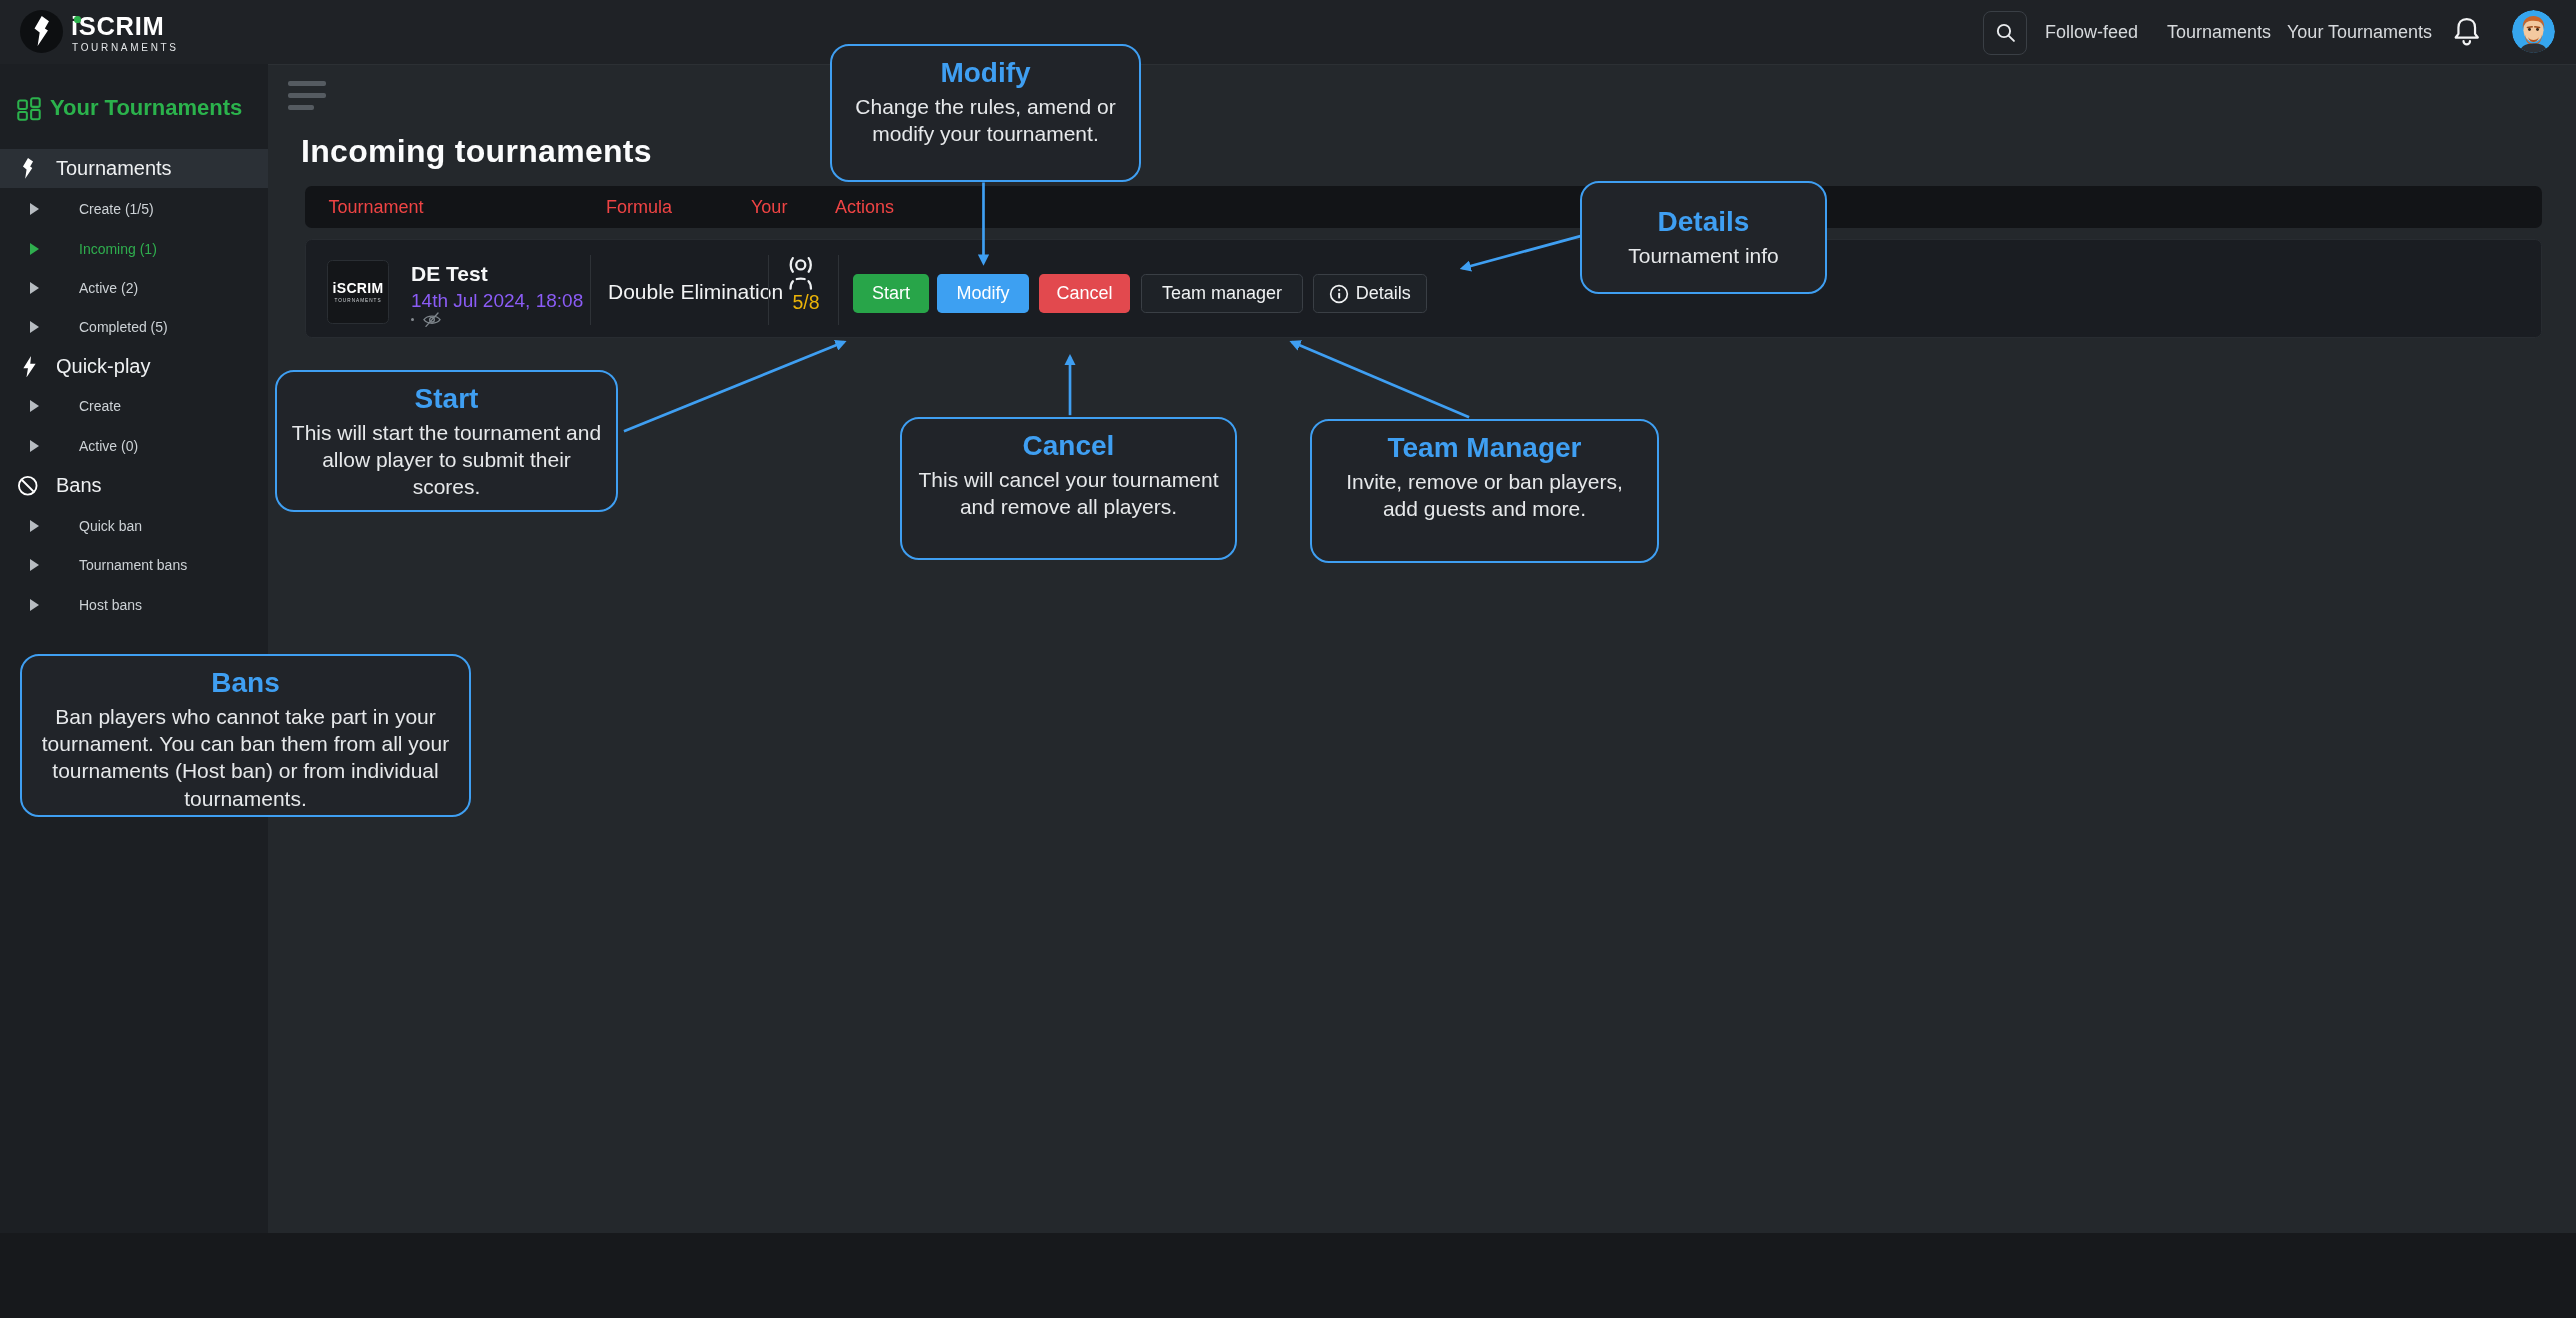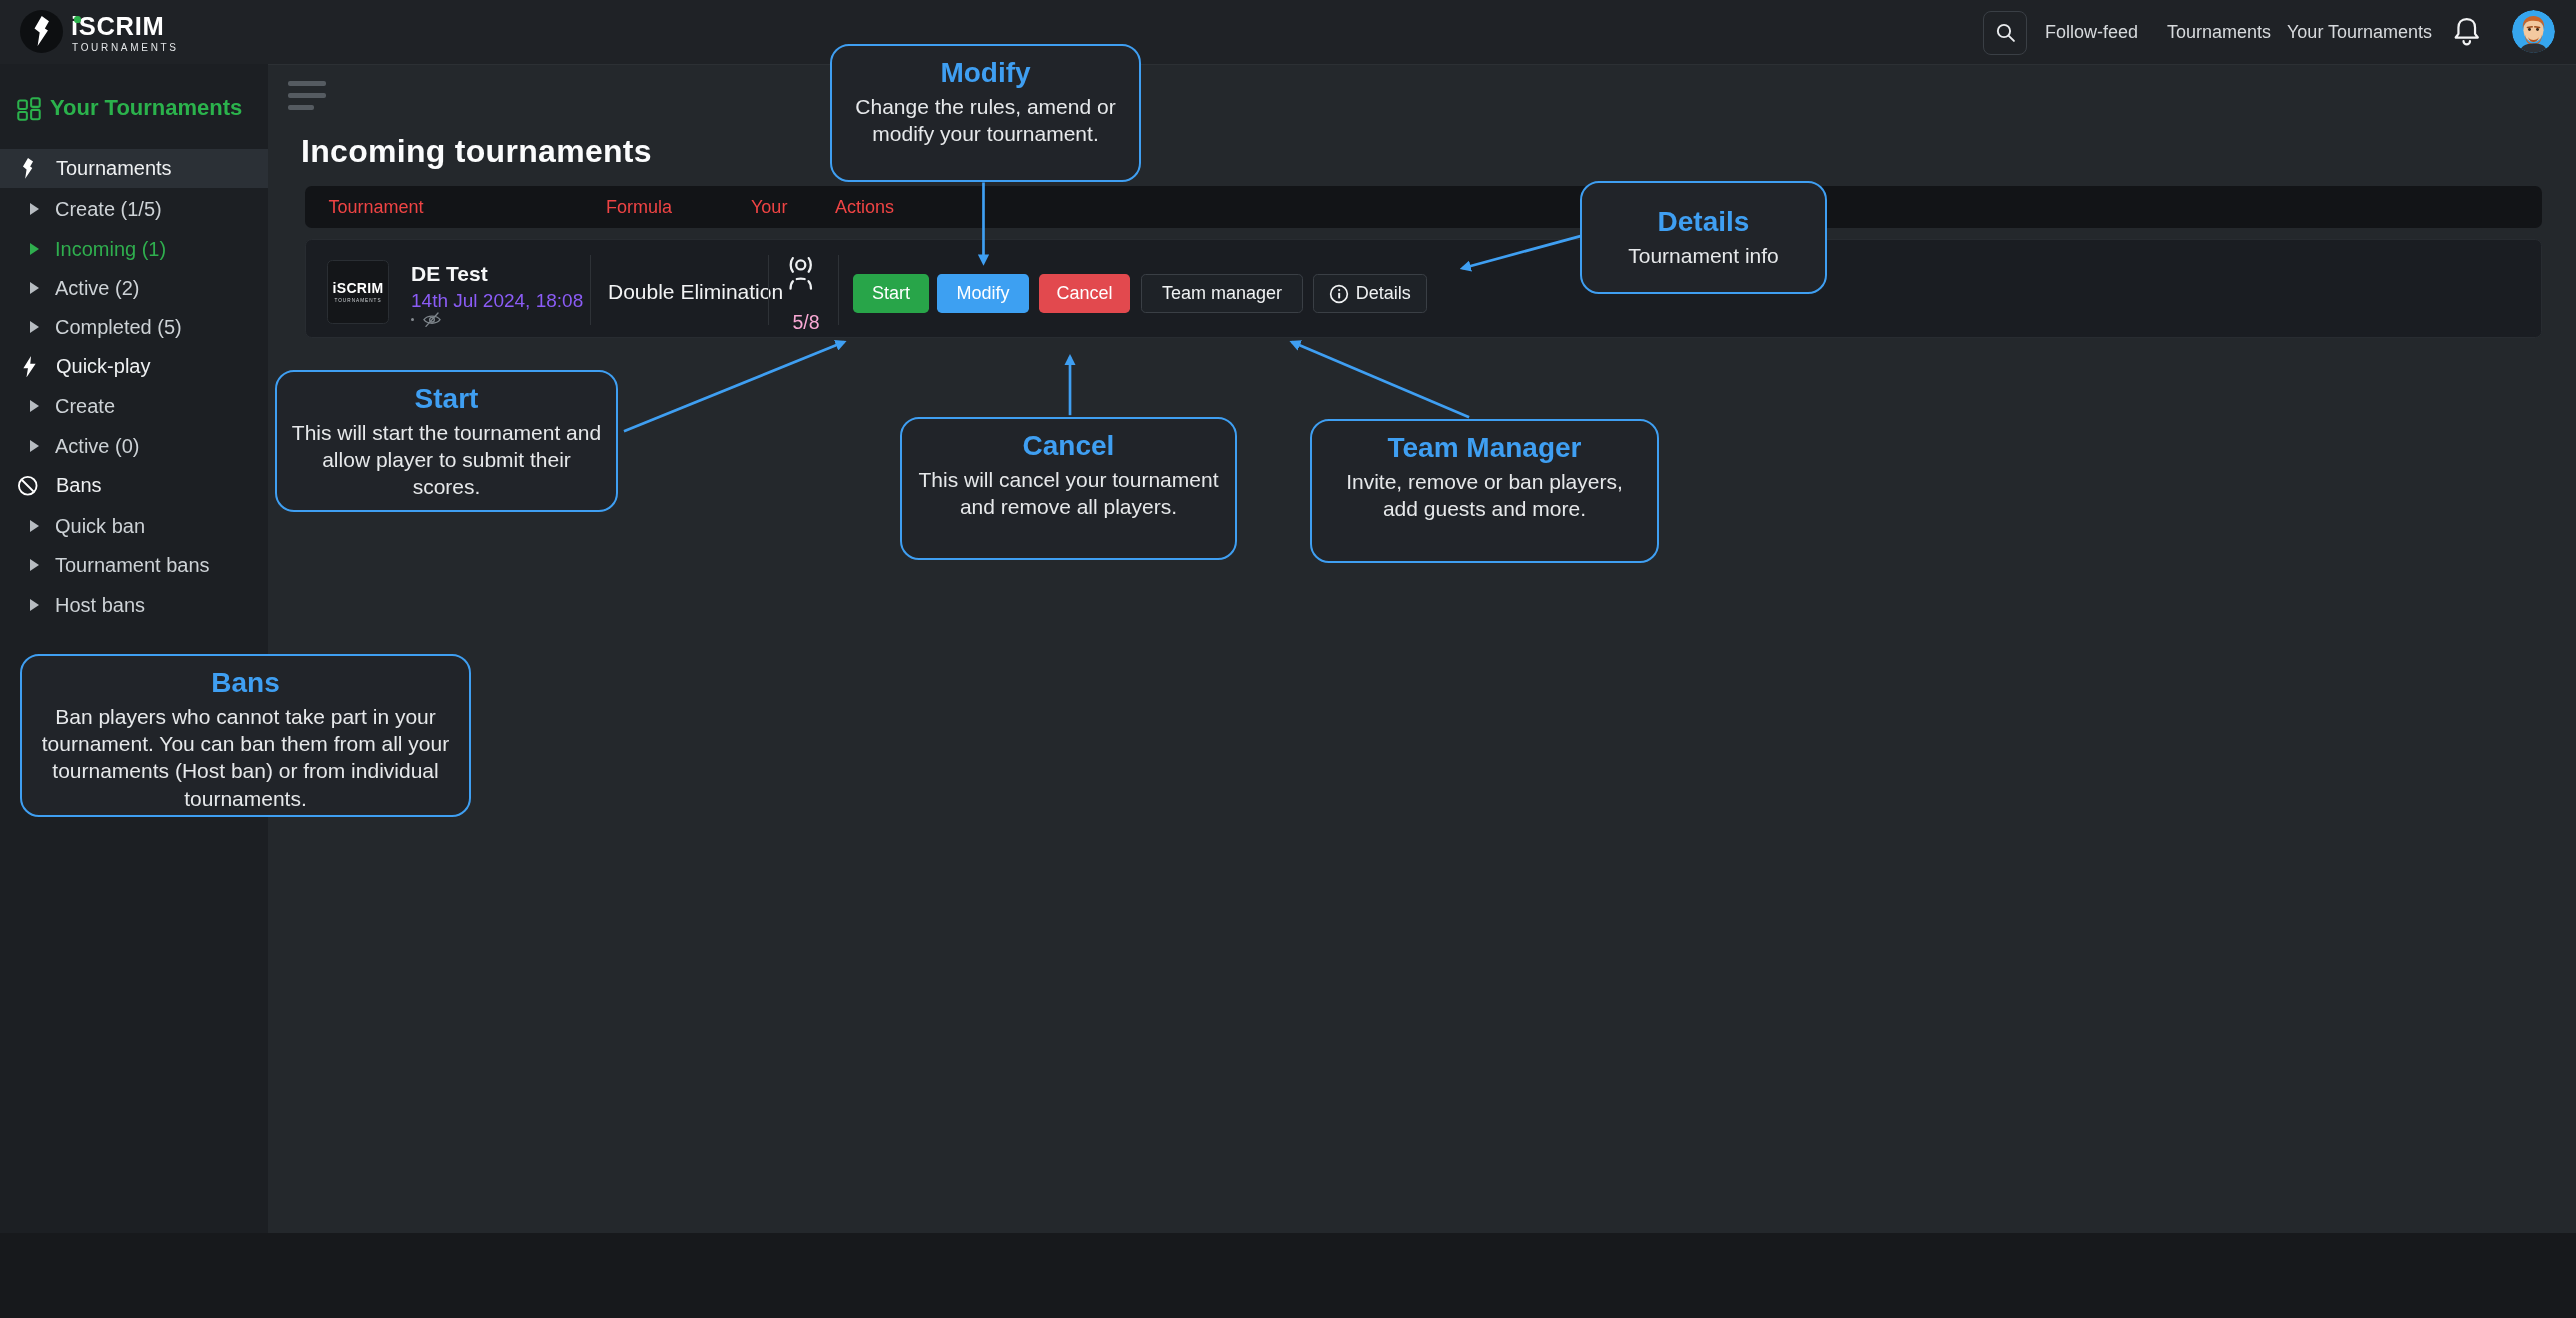--- a/index.html
+++ b/index.html
@@ -25,21 +25,21 @@
   .side-header{position:absolute;left:0;top:23.5px;width:268px;height:40px;display:flex;align-items:center;}
   .side-header .lbl{margin-left:50px;font-size:22px;font-weight:bold;color:#2bb24c;}
   .side-header .ico{position:absolute;left:17.4px;top:9.4px;}
   .side-row{position:absolute;left:0;width:268px;height:39px;display:flex;align-items:center;cursor:pointer;}
   .side-row.active{background:#2b3036;}
   .side-row .ico{position:absolute;left:20px;}
   .side-row .lbl{margin-left:56px;font-size:20px;color:#eef0f2;}
   .side-sub{position:absolute;left:0;width:268px;height:34px;display:flex;align-items:center;cursor:pointer;}
   .side-sub .arr{position:absolute;left:29.5px;width:0;height:0;border-left:9.4px solid #b7bcc1;
                  border-top:6px solid transparent;border-bottom:6px solid transparent;}
-  .side-sub .lbl{margin-left:55px;font-size:20px;color:#cdd2d6;}
+  .side-sub .lbl{margin-left:79px;font-size:14px;color:#cdd2d6;}
   .side-sub.green .lbl{color:#2fae4e;}
   .side-sub.green .arr{border-left-color:#2fae4e;}
 
   
   .footer{position:absolute;left:0;top:1233px;width:2576px;height:85px;background:#17191c;}
 
   
   .menu-icon{position:absolute;left:288px;top:81px;width:39px;height:35px;cursor:pointer;}
   .menu-icon i{position:absolute;left:0;height:4.7px;background:#555b61;border-radius:2px;display:block;}
   .menu-icon i:nth-child(1){top:0;width:38px;}
@@ -57,21 +57,21 @@
          border-radius:5.4px;display:flex;flex-direction:column;align-items:center;justify-content:center;}
   .thumb .t1{font-size:14px;font-weight:bold;color:#fff;letter-spacing:0.3px;}
   .thumb .t2{font-size:4.7px;letter-spacing:1px;color:#cfd3d6;margin-top:1.3px;}
   .row-name{position:absolute;left:105px;top:21.5px;font-size:21px;font-weight:bold;color:#f6f7f8;}
   .row-date{position:absolute;left:105px;top:50px;font-size:19px;color:#8b5cf6;}
   .row-meta{position:absolute;left:105px;top:71px;display:flex;align-items:center;gap:8px;}
   .meta-dot{width:3.4px;height:3.4px;border-radius:50%;background:#858b91;}
   .vdiv{position:absolute;top:14.8px;width:0.7px;height:70px;background:#2e3237;}
   .row-formula{position:absolute;left:302px;top:40px;font-size:21px;color:#f2f3f4;}
   .teams-cell{position:absolute;left:480px;top:17.4px;width:40px;text-align:center;}
-  .teams-cell .cnt{font-size:19.5px;color:#f9a8d4;margin-top:20px;}
+  .teams-cell .cnt{font-size:19.5px;color:#eab308;margin-top:0;}
   .btn{position:absolute;top:34px;height:39px;border-radius:4.7px;display:flex;align-items:center;
        justify-content:center;font-size:18px;color:#fff;cursor:pointer;box-sizing:border-box;}
   .btn-start{left:547px;width:76px;background:#28a549;}
   .btn-modify{left:631px;width:92px;background:#3da0f2;}
   .btn-cancel{left:733px;width:91px;background:#e2494e;}
   .btn-team{left:835px;width:162px;background:#1e2227;border:0.7px solid #3a3f45;color:#f0f2f3;}
   .btn-details{left:1007px;width:114px;background:#1e2227;border:0.7px solid #3a3f45;color:#f0f2f3;gap:6.7px;}
 
   
   .callout{position:absolute;border:2.7px solid #3f9ff2;border-radius:19px;background:#212429;

